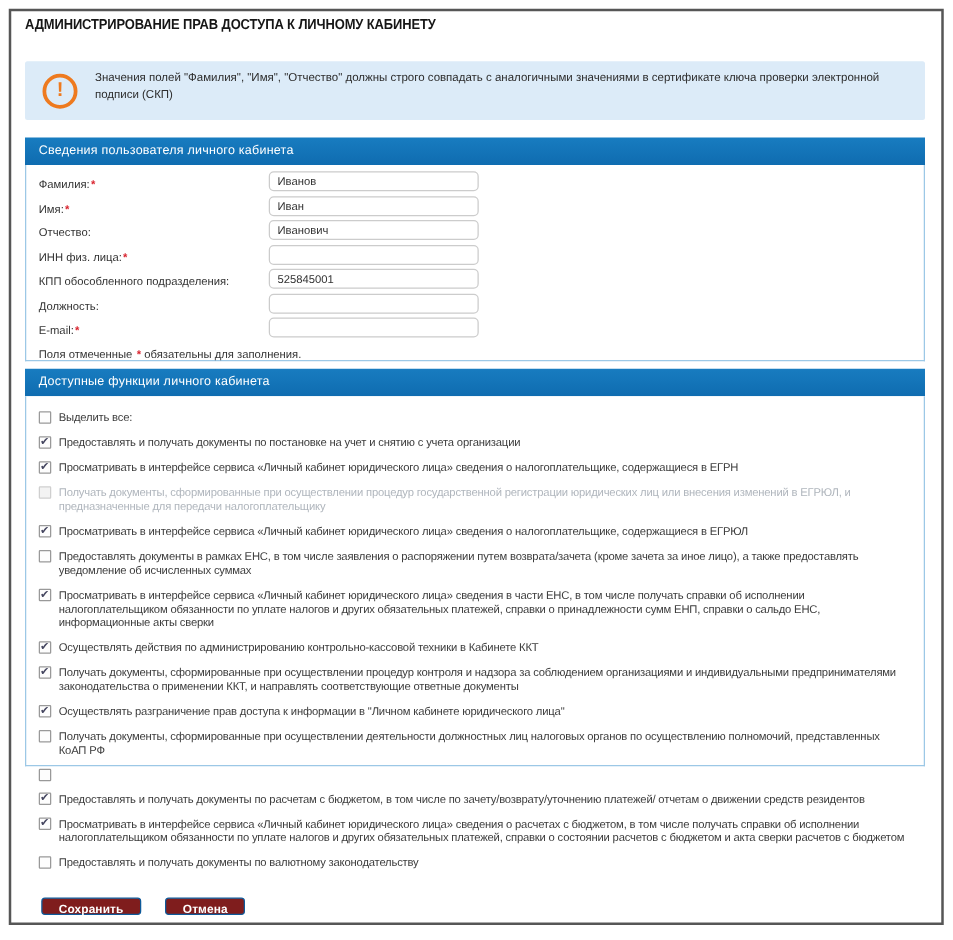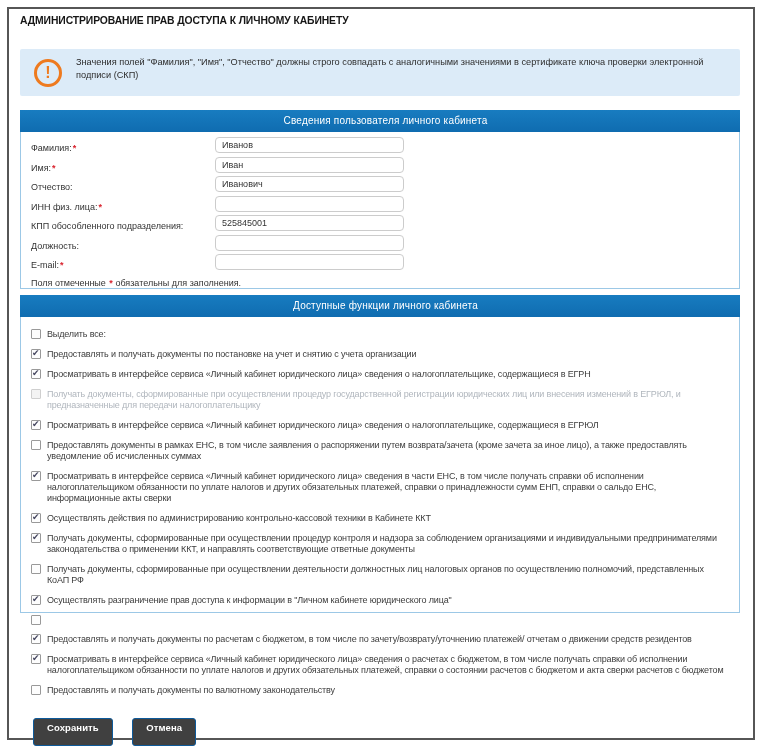--- a/index.html
+++ b/index.html
@@ -16,48 +16,48 @@
   
   .warnbox{position:absolute;left:20px;top:49px;width:720px;height:47px;
     background:#dcebf8;border-radius:2px;box-sizing:border-box;}
   .warn-icon{position:absolute;left:14px;top:10px;width:22px;height:22px;border-radius:50%;
     border:3px solid #ee7a1f;color:#ee7a1f;font-weight:bold;font-size:16px;line-height:22px;
     text-align:center;background:transparent;}
   .warn-text{position:absolute;left:56px;top:7px;width:655px;font-size:9.2px;line-height:13px;color:#2d2d2d;}
   
   .panel{position:absolute;left:20px;width:720px;box-sizing:border-box;}
   .panel-header{height:22px;line-height:22px;background:linear-gradient(#187cc0,#0f6cb0);
-    color:#fff;font-size:10px;padding-left:11px;letter-spacing:.2px;text-align:center;}
+    color:#fff;font-size:10px;padding-left:11px;letter-spacing:.2px;}
   .panel-body{border:1px solid #9cc8e6;border-top:none;background:#fff;box-sizing:border-box;}
   #panel-user{top:110px;}
   #panel-user .panel-body{height:157px;padding:5px 10px 0 10px;}
   #panel-func{top:295px;}
   #panel-func .panel-body{height:296px;padding:12px 12px 0 10px;}
   
   .frow{position:relative;height:19.5px;}
   .flabel{font-size:9px;color:#333;line-height:17px;white-space:nowrap;}
   .req{color:#d9232e;font-size:9px;font-weight:bold;margin-left:1px;}
-  .frow input{position:absolute;left:184px;top:0px;width:189px;height:16px;
+  .frow input{position:absolute;left:184px;top:0px;width:168px;height:16px;
     border:1px solid #ccc;border-radius:4px;box-sizing:border-box;
     font-family:"Liberation Sans","DejaVu Sans",sans-serif;font-size:9px;color:#333;
     padding:0 6px;outline:none;background:#fff;}
   .footnote{font-size:9px;color:#333;margin-top:4px;}
   
   .row{display:flex;align-items:flex-start;margin-bottom:9px;
     font-size:9px;line-height:11px;color:#3c3c3c;letter-spacing:-0.15px;}
   .cb{flex:0 0 auto;width:10px;height:10px;border:1px solid #999;border-radius:1px;
     background:#fdfdfd;margin-right:6px;margin-top:0px;position:relative;box-sizing:border-box;}
   .cb.checked::after{content:"\2714";position:absolute;left:0px;top:-2px;
     font-size:9px;color:#44455f;}
   .row.disabled{color:#b0b6bd;}
   .row.disabled .cb{border-color:#cfcfcf;background:#f3f3f3;}
   
   .btnbar{position:absolute;left:33px;top:717px;}
-  .btn{display:inline-block;background:#404040;color:#fff;font-weight:bold;font-size:9.5px;
-    line-height:18px;height:28px;padding:0 13px;border-radius:3px;border:1px solid #0e5a9a;
+  .btn{display:inline-block;background:#7f1d1d;color:#fff;font-weight:bold;font-size:9.5px;
+    line-height:18px;height:14px;padding:0 13px;border-radius:3px;border:1px solid #0e5a9a;
     box-sizing:border-box;cursor:pointer;margin-right:15px;letter-spacing:.1px;}
 </style>
 </head>
 <body>
 
 <div class="frame"></div>
 
 <div class="page-title">АДМИНИСТРИРОВАНИЕ ПРАВ ДОСТУПА К ЛИЧНОМУ КАБИНЕТУ</div>
 
 <div class="warnbox">
@@ -135,26 +135,26 @@
       </div>
     <div class="row">
         <span class="cb checked"></span>
         <span>Осуществлять действия по администрированию контрольно-кассовой техники в Кабинете ККТ</span>
       </div>
     <div class="row">
         <span class="cb checked"></span>
         <span>Получать документы, сформированные при осуществлении процедур контроля и надзора за соблюдением организациями и индивидуальными предпринимателями законодательства о применении ККТ, и направлять соответствующие ответные документы</span>
       </div>
     <div class="row">
+        <span class="cb checked"></span>
+        <span>Осуществлять разграничение прав доступа к информации в "Личном кабинете юридического лица"</span>
+      </div>
+    <div class="row">
         <span class="cb"></span>
         <span>Получать документы, сформированные при осуществлении деятельности должностных лиц налоговых органов по осуществлению полномочий, представленных КоАП РФ</span>
-      </div>
-    <div class="row">
-        <span class="cb checked"></span>
-        <span>Осуществлять разграничение прав доступа к информации в "Личном кабинете юридического лица"</span>
       </div>
     <div class="row">
         <span class="cb"></span>
       </div>
     <div class="row">
         <span class="cb checked"></span>
         <span>Предоставлять и получать документы по расчетам с бюджетом, в том числе по зачету/возврату/уточнению платежей/ отчетам о движении средств резидентов</span>
       </div>
     <div class="row">
         <span class="cb checked"></span>

